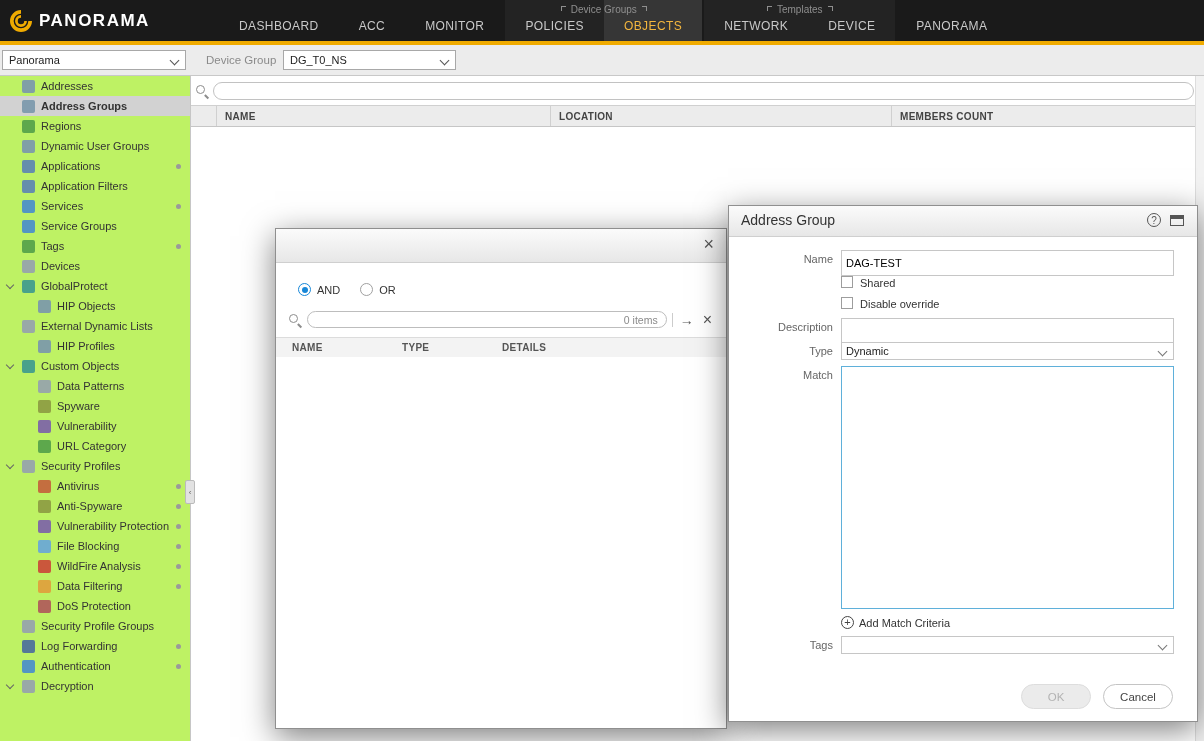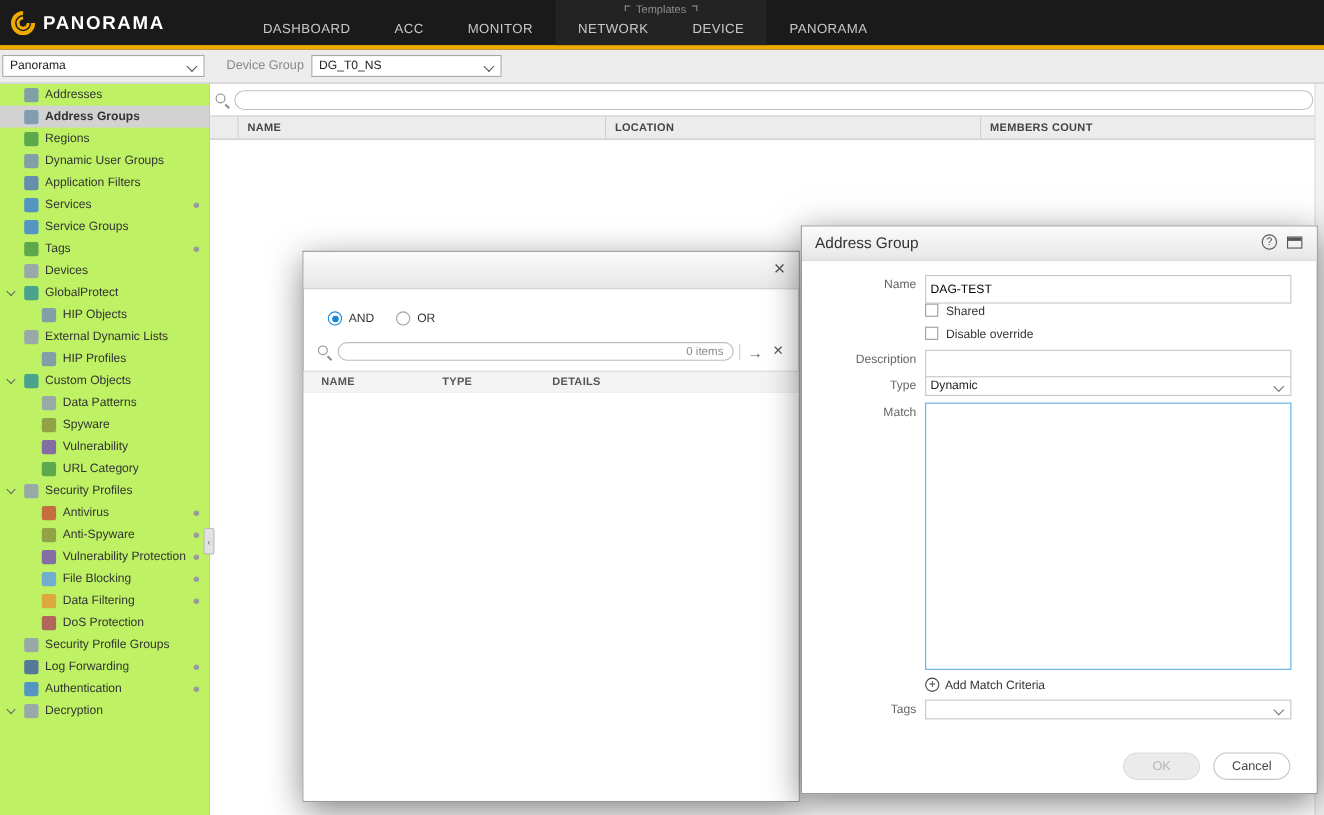--- a/index.html
+++ b/index.html
@@ -169,20 +169,29 @@
       <div class="tab">
           <span>DASHBOARD</span>
         </div>
       <div class="tab">
           <span>ACC</span>
         </div>
       <div class="tab">
           <span>MONITOR</span>
         </div>
       <div class="tab-group">
+        <div class="grp-label">Device Groups</div>
+        <div class="tab">
+            <span>POLICIES</span>
+          </div>
+        <div class="tab active">
+            <span>OBJECTS</span>
+          </div>
+      </div>
+      <div class="tab-group">
         <div class="grp-label">Templates</div>
         <div class="tab">
             <span>NETWORK</span>
           </div>
         <div class="tab">
             <span>DEVICE</span>
           </div>
       </div>
       <div class="tab">
           <span>PANORAMA</span>
@@ -213,20 +222,25 @@
       </div>
     <div class="sb-item">
         <span class="ico i-regions"></span>
         <span class="lbl">Regions</span>
       </div>
     <div class="sb-item">
         <span class="ico i-dynamic-user-groups"></span>
         <span class="lbl">Dynamic User Groups</span>
       </div>
     <div class="sb-item">
+        <span class="ico i-applications"></span>
+        <span class="lbl">Applications</span>
+        <span class="dot"></span>
+      </div>
+    <div class="sb-item">
         <span class="ico i-application-filters"></span>
         <span class="lbl">Application Filters</span>
       </div>
     <div class="sb-item">
         <span class="ico i-services"></span>
         <span class="lbl">Services</span>
         <span class="dot"></span>
       </div>
     <div class="sb-item">
         <span class="ico i-service-groups"></span>
@@ -295,20 +309,25 @@
         <span class="dot"></span>
       </div>
     <div class="sb-item sub">
         <span class="ico i-vulnerability-protection"></span>
         <span class="lbl">Vulnerability Protection</span>
         <span class="dot"></span>
       </div>
     <div class="sb-item sub">
         <span class="ico i-file-blocking"></span>
         <span class="lbl">File Blocking</span>
+        <span class="dot"></span>
+      </div>
+    <div class="sb-item sub">
+        <span class="ico i-wildfire-analysis"></span>
+        <span class="lbl">WildFire Analysis</span>
         <span class="dot"></span>
       </div>
     <div class="sb-item sub">
         <span class="ico i-data-filtering"></span>
         <span class="lbl">Data Filtering</span>
         <span class="dot"></span>
       </div>
     <div class="sb-item sub">
         <span class="ico i-dos-protection"></span>
         <span class="lbl">DoS Protection</span>

